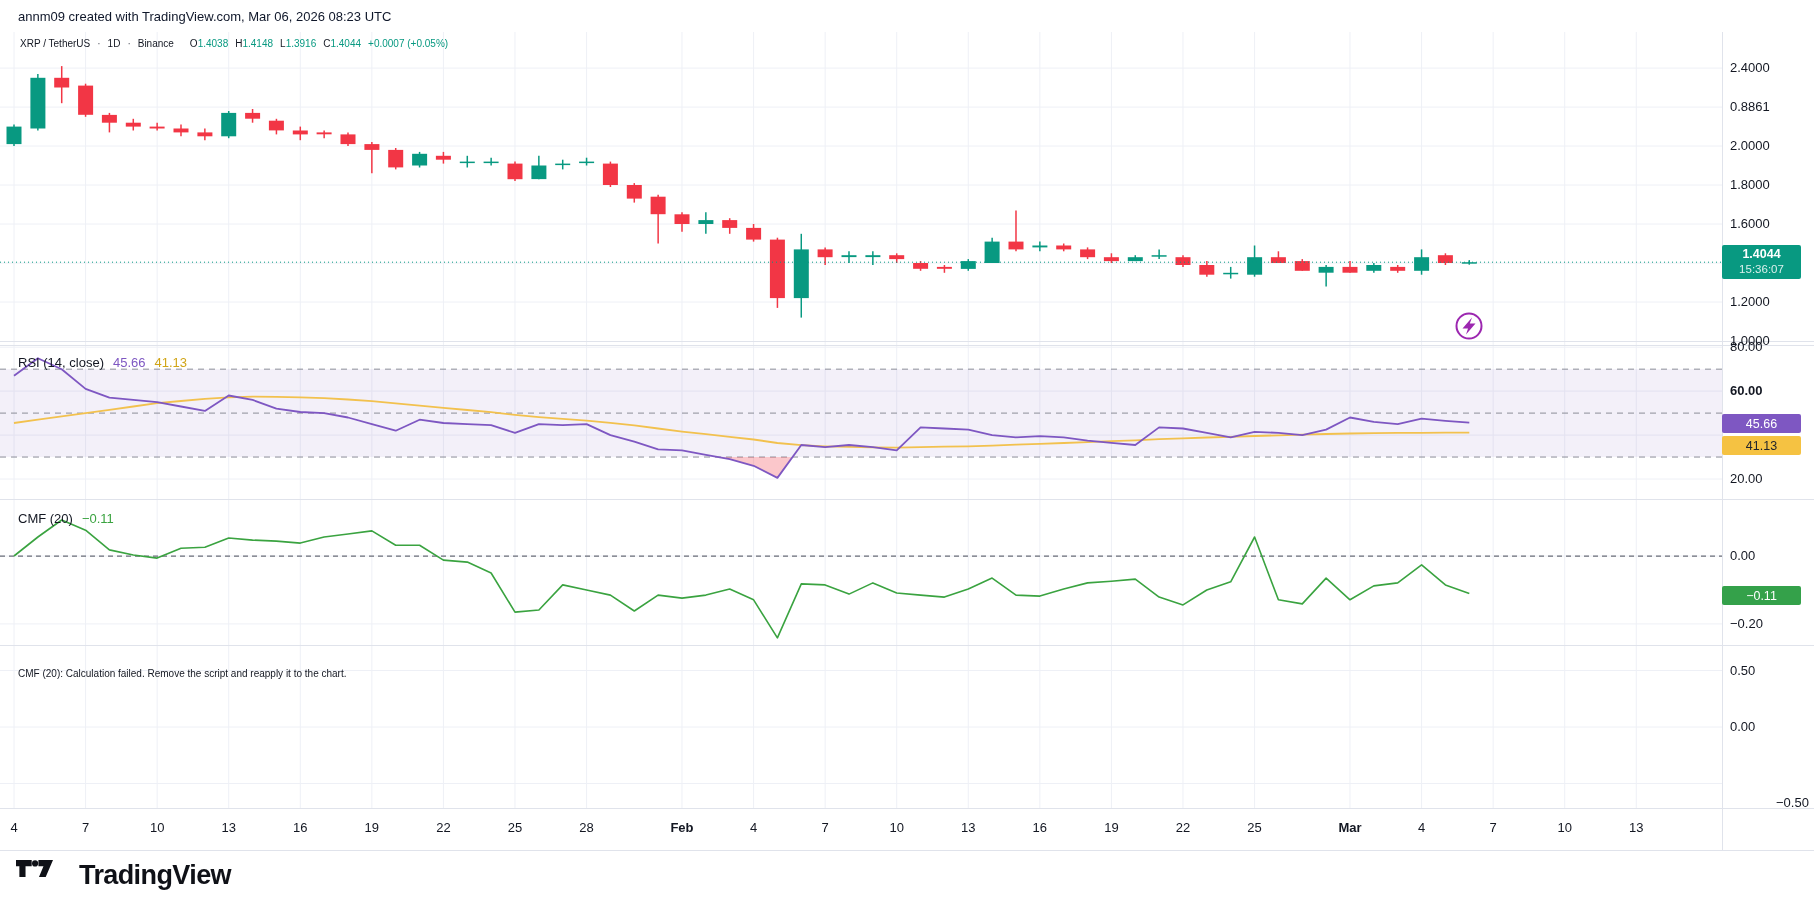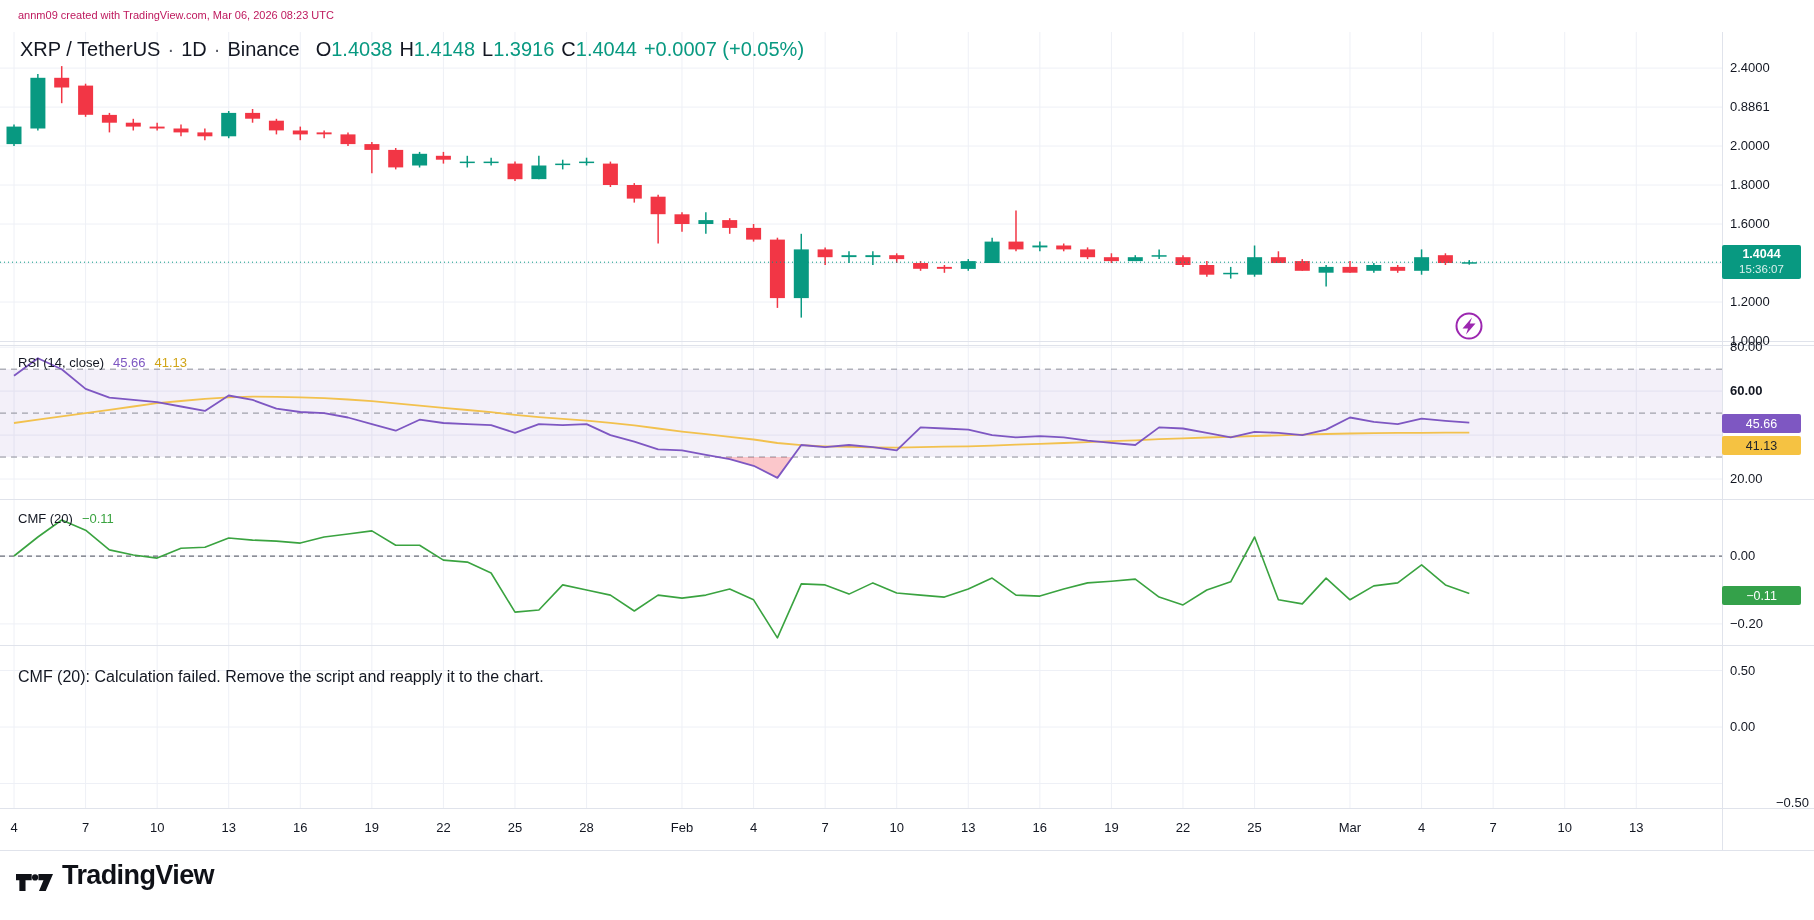--- a/index.html
+++ b/index.html
@@ -1,29 +1,29 @@
 <!DOCTYPE html>
 <html><head>
 <meta charset="utf-8">
 <style>
   html,body{margin:0;padding:0;background:#fff;}
   #app{position:relative;width:1814px;height:920px;background:#fff;overflow:hidden;
        font-family:"Liberation Sans",sans-serif;color:#131722;}
   .abs{position:absolute;}
-  .hdr{left:18px;top:9px;font-size:11px;color:#be185d;}
-  .legend{left:20px;top:38px;font-size:20px;display:flex;gap:7px;align-items:baseline;white-space:nowrap;}
+  .hdr{left:18px;top:9px;font-size:13px;color:#0f172a;}
+  .legend{left:20px;top:38px;font-size:10px;display:flex;gap:7px;align-items:baseline;white-space:nowrap;}
   .legend .sep{color:#575a64;}
   .tealv{color:#089981;}
   .pane-label{font-size:13px;display:flex;gap:9px;white-space:nowrap;align-items:baseline;}
   .axis-label{position:absolute;left:1730px;font-size:13px;color:#131722;line-height:14px;}
   .badge{position:absolute;left:1722px;width:79px;color:#fff;font-size:12.5px;
          display:flex;align-items:center;justify-content:center;border-radius:2px;}
   .time-label{position:absolute;top:820px;font-size:13px;color:#131722;transform:translateX(-50%);}
-  .time-label.bold{font-weight:400;}
-  .logo{left:16px;top:860px;display:flex;align-items:flex-end;gap:9px;}
+  .time-label.bold{font-weight:700;}
+  .logo{left:16px;top:860px;display:flex;align-items:flex-start;gap:26px;}
   .logo-text{font-size:27px;font-weight:800;letter-spacing:-0.6px;color:#0f1117;}
   svg{position:absolute;left:0;top:0;}
 </style>
 </head>
 <body>
 <div id="app">
 
 <svg id="chart-svg" width="1814" height="920">
       <g>
         <line x1="14" y1="32" x2="14" y2="808" stroke="#eef0f6" stroke-width="1"></line>
@@ -363,21 +363,21 @@
   <span>RSI (14, close)</span>
   <span id="rsi-val" style="color: rgb(126, 87, 194);">45.66</span>
   <span id="rsi-ma-val" style="color: rgb(209, 165, 23);">41.13</span>
 </div>
 
 <div class="abs pane-label" style="left:18px;top:511px;justify-content:center;">
   <span>CMF (20)</span>
   <span id="cmf-val" style="color: rgb(58, 163, 64);">−0.11</span>
 </div>
 
-<div class="abs" style="left:18px;top:668px;font-size:16px;text-align:center;">CMF (20): Calculation failed. Remove the script and reapply it to the chart.</div>
+<div class="abs" style="left:18px;top:668px;font-size:10px;text-align:center;">CMF (20): Calculation failed. Remove the script and reapply it to the chart.</div>
 
 <div class="badge" id="price-badge" style="top: 245px; height: 34px; flex-direction: column; line-height: 15px; background: rgb(8, 153, 129);">
   <span style="font-weight:700;">1.4044</span>
   <span style="font-size:11.5px;opacity:.85;">15:36:07</span>
 </div>
 <div class="badge" id="rsi-badge" style="top: 414px; height: 19px; background: rgb(126, 87, 194);">45.66</div>
 <div class="badge" id="ma-badge" style="top: 436px; height: 19px; background: rgb(245, 194, 66); color: rgb(33, 37, 45);">41.13</div>
 <div class="badge" id="cmf-badge" style="top: 586px; height: 19px; background: rgb(52, 161, 74);">−0.11</div>
 
 <div id="y-labels">

